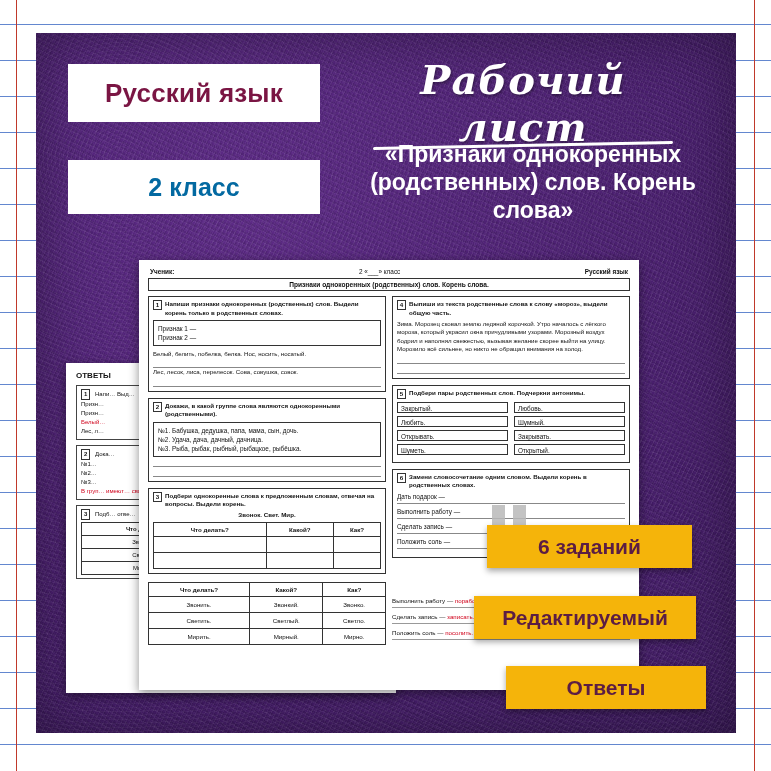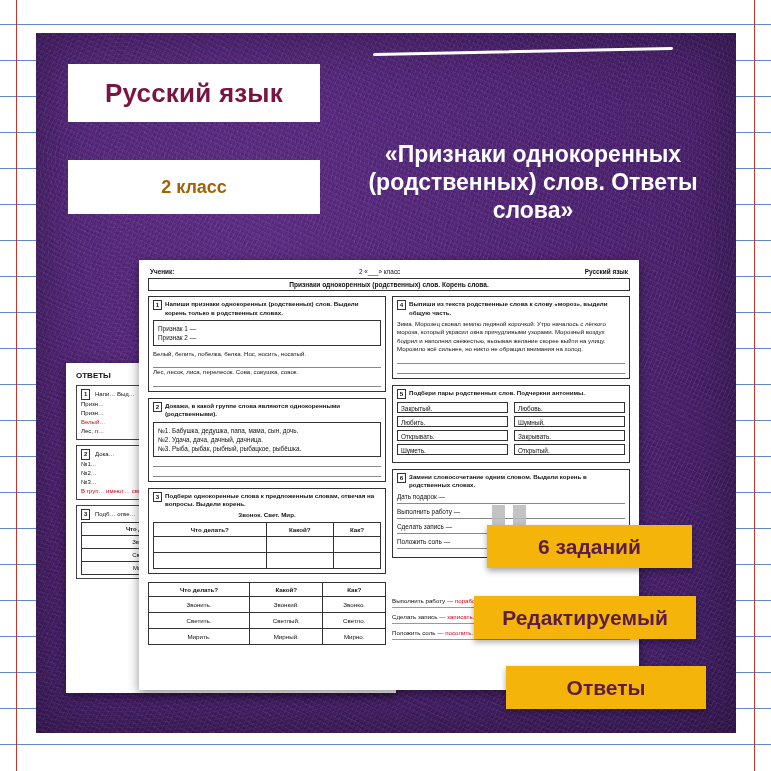--- a/index.html
+++ b/index.html
@@ -83,22 +83,22 @@
     left: 68px;
     top: 160px;
     width: 252px;
     height: 54px;
     background: #ffffff;
     display: flex;
     align-items: center;
     justify-content: center;
   }
   .grade-box span {
-    color: #a16207;
-    font-size: 18px;
+    color: #0369a1;
+    font-size: 25px;
     font-weight: bold;
   }
 
   .script-title {
     position: absolute;
     left: 358px;
     top: 56px;
     width: 330px;
     text-align: center;
     color: #ffffff;
@@ -351,24 +351,25 @@
 
 <div class="subject-box">
   <span>Русский язык</span>
 </div>
 
 <div class="grade-box">
   <span>2 класс</span>
 </div>
 
 <div class="script-title">
+  <span>Рабочий лист</span>
   <span class="uline"></span>
 </div>
 
-<div class="worksheet-title">«Признаки однокоренных (родственных) слов. Ответы слова»</div>
+<div class="worksheet-title">«Признаки однокоренных (родственных) слов. Корень слова»</div>
 
 <div class="sheet sheet-back">
   <div class="ans-title">ОТВЕТЫ</div>
 
   <div class="bk-task">
     <span class="bk-num">1</span>
     <span>Напи… Выд…</span>
     <div>Призн…</div>
     <div>Призн…</div>
     <div class="bk-red">Белый…</div>

